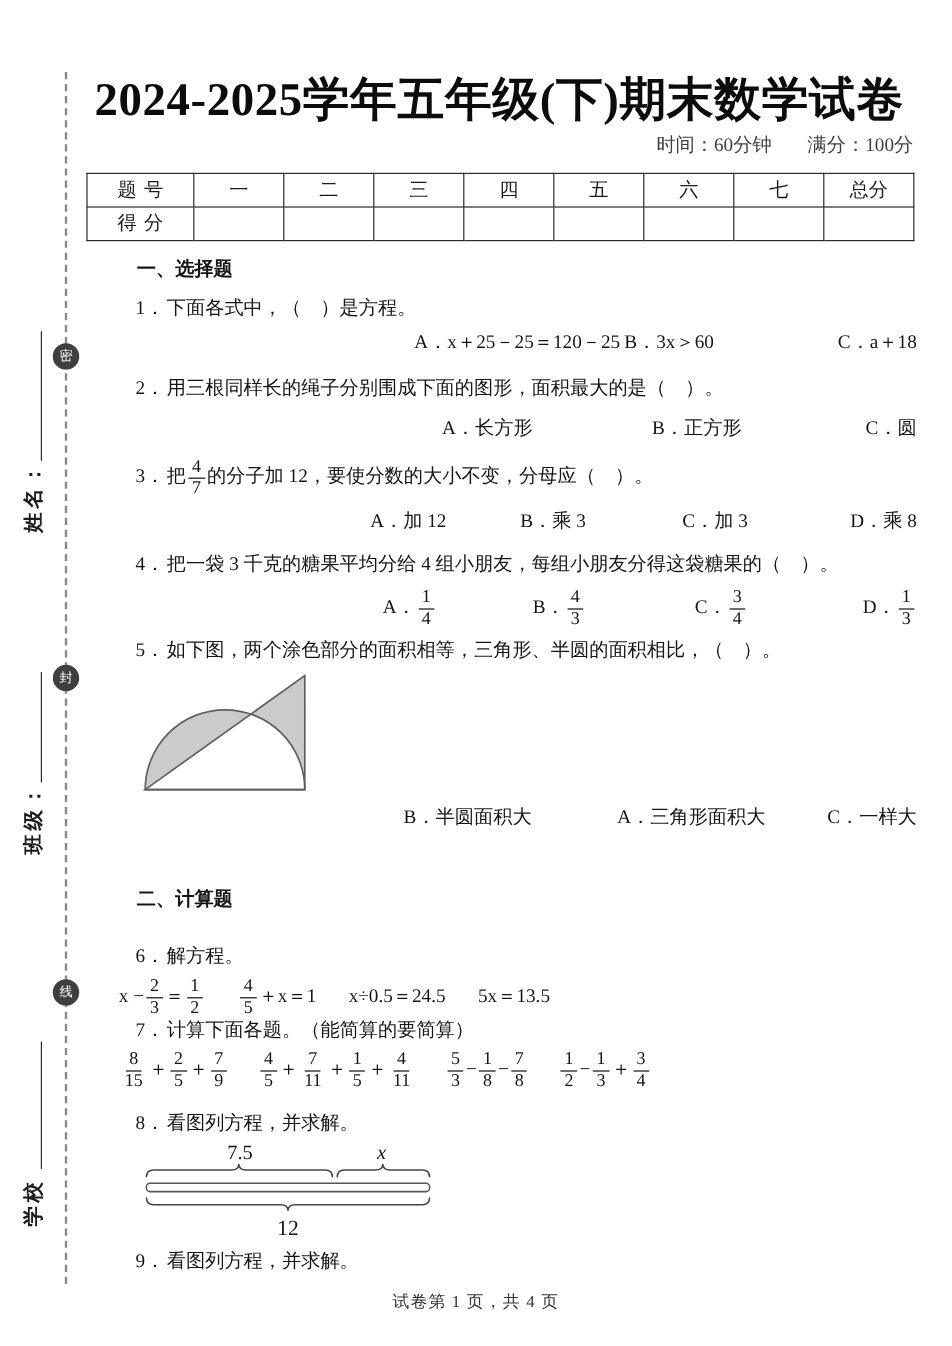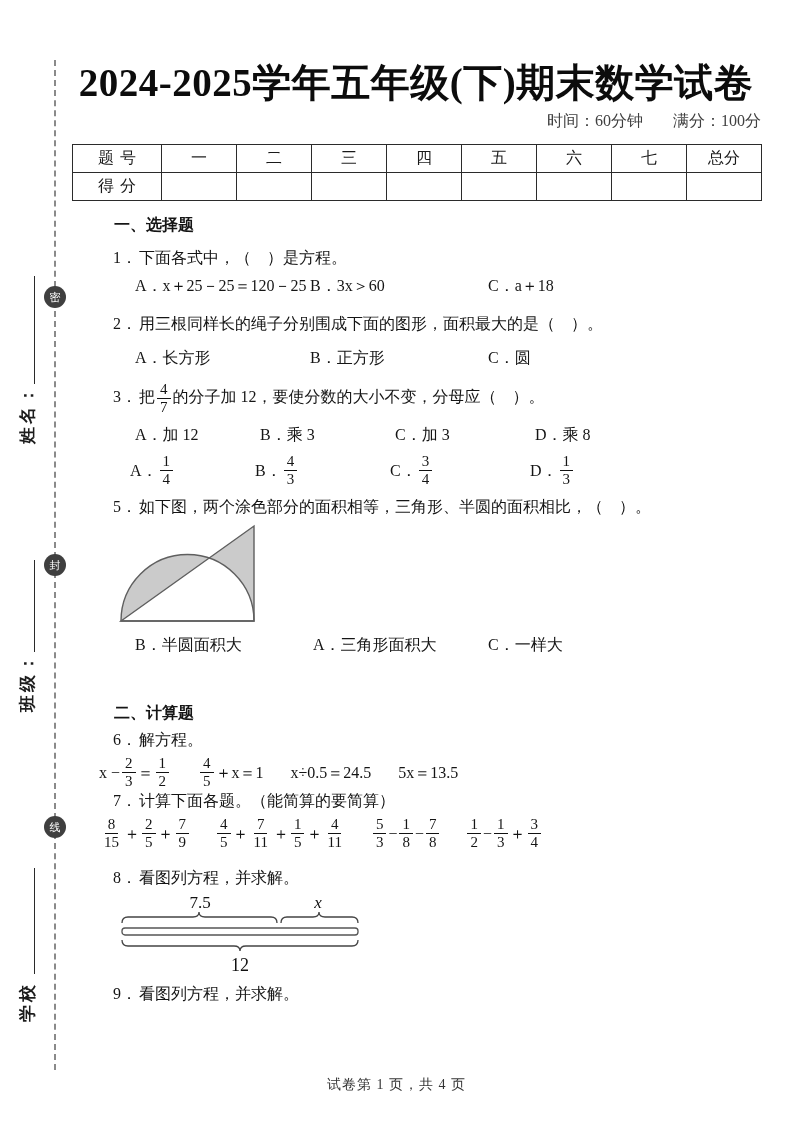--- a/index.html
+++ b/index.html
@@ -34,21 +34,21 @@
   .score-table td{
     border:1.6px solid #2b2b2b;height:27px;text-align:center;
     font-size:16px;padding:0;color:#1a1a1a;
   }
   .score-table td.lbl{letter-spacing:6px;text-indent:6px;}
   
   .content{position:absolute;left:72px;top:212px;width:692px;font-size:16px;line-height:1.35;}
   .sec-heading{margin:2px 0 0 42px;font-weight:bold;font-size:16px;}
   .stem{margin-left:41px;}
   .qnum{margin-right:2px;}
-  .opts{display:flex;margin-left:63px;}
+  .opts{display:flex;margin-left:63px;justify-content:flex-end;}
   .opt{flex:0 0 auto;}
   .w3a{width:175px;} .w3b{width:178px;}
   .w4a{width:125px;} .w4b{width:135px;} .w4c{width:140px;}
   
   .frac{display:inline-flex;flex-direction:column;align-items:center;vertical-align:middle;margin:0 2px;line-height:1.12;font-size:15px;}
   .frac .fnum{border-bottom:1.3px solid #111;padding:0 3px;}
   .frac .fden{padding:0 3px;}
   .exprrow{display:flex;align-items:center;margin-left:27px;}
   .expr{display:inline-flex;align-items:center;white-space:nowrap;}
   
@@ -140,20 +140,23 @@
           <span class="fden">7</span>
         </span><span>的分子加 12，要使分数的大小不变，分母应（　）。</span></span>
   </div>
   <div class="opts" style="margin-top:8px;">
     <span class="opt w4a">A．加 12</span>
     <span class="opt w4b">B．乘 3</span>
     <span class="opt w4c">C．加 3</span>
     <span class="opt">D．乘 8</span>
   </div>
 
+  <div class="stem" style="margin-top:15px;">
+    <span class="qnum">4．</span><span>把一袋 3 千克的糖果平均分给 4 组小朋友，每组小朋友分得这袋糖果的（　）。</span>
+  </div>
   <div class="opts" style="margin-top:8px;margin-left:58px;">
     <span class="opt w4a expr">
         <span>A．</span>
         <span class="frac">
           <span class="fnum">1</span>
           <span class="fden">4</span>
         </span>
       </span>
     <span class="opt w4b expr">
         <span>B．</span>
@@ -196,21 +199,21 @@
   </svg>
 
   <div class="opts" style="margin-top:8px;">
     <span class="opt w3b">B．半圆面积大</span>
     <span class="opt w3a">A．三角形面积大</span>
     <span class="opt">C．一样大</span>
   </div>
 
   <div class="sec-heading" style="margin-top:46px;">二、计算题</div>
 
-  <div class="stem" style="margin-top:5px;">
+  <div class="stem" style="margin-top:27px;">
     <span class="qnum">6．</span><span>解方程。</span>
   </div>
   <div class="exprrow" style="margin-top:5px;gap:27px;">
     <span class="expr">
         <span>x − </span>
         <span class="frac">
           <span class="fnum">2</span>
           <span class="fden">3</span>
         </span>
         <span> ＝ </span>

